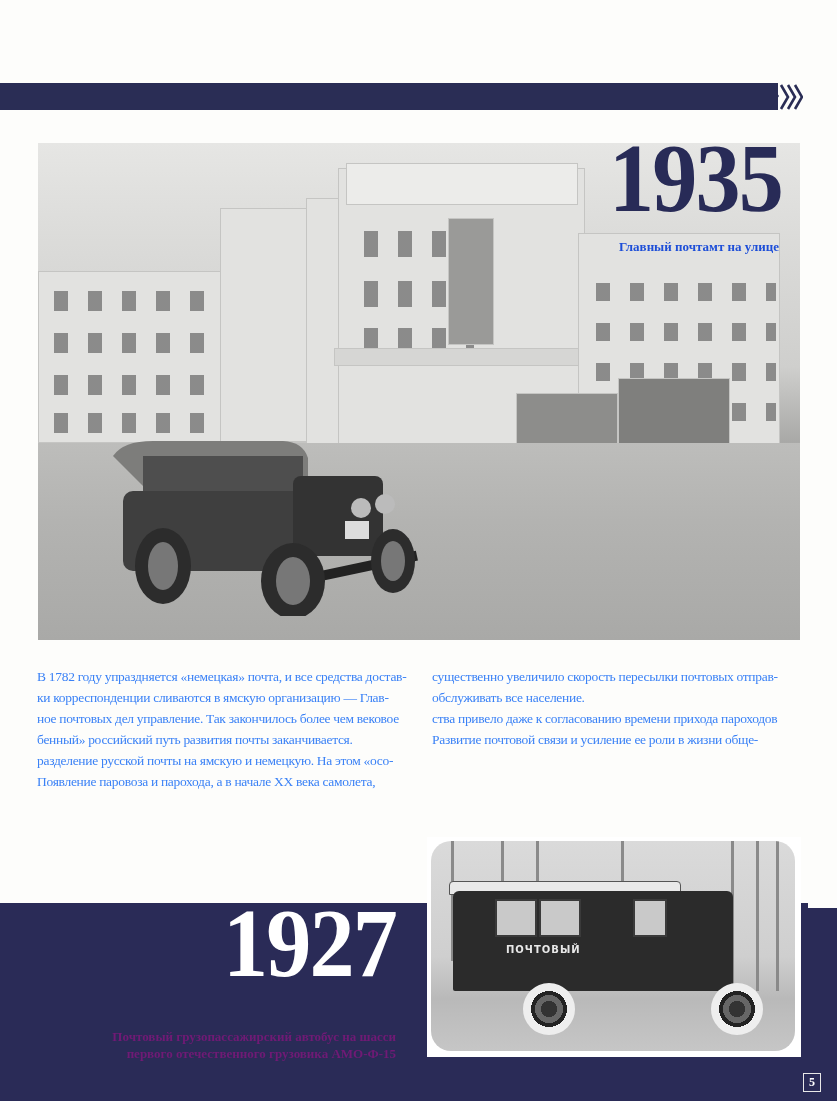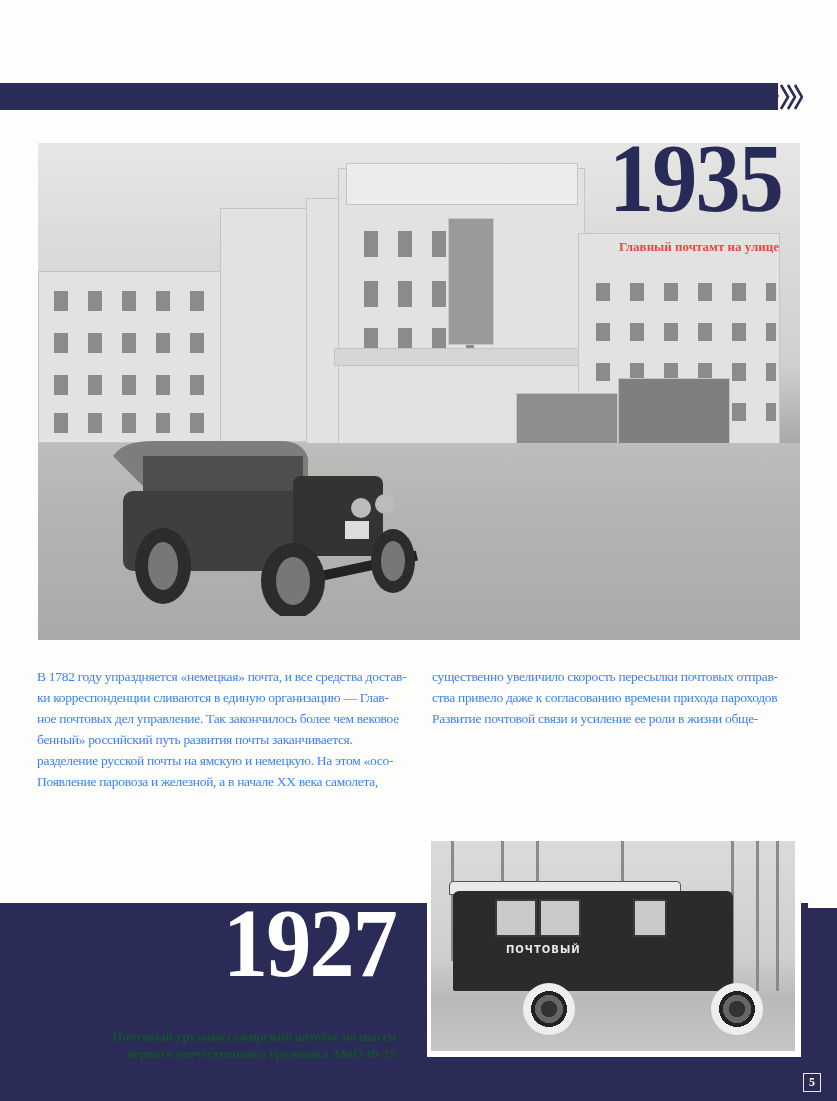--- a/index.html
+++ b/index.html
@@ -37,21 +37,21 @@
   .car { position: absolute; left: 55px; top: 293px; width: 330px; height: 180px; }
   .year-1935 {
     position: absolute; left: 586px; top: 128px; width: 196px; text-align: right;
     font-family: "Liberation Serif", "DejaVu Serif", serif; font-weight: bold;
     font-size: 98px; line-height: 100px; color: #282b57; letter-spacing: -2px;
     transform: scaleX(0.92); transform-origin: right;
   }
   .caption-1935 {
     position: absolute; left: 560px; top: 238px; width: 219px; text-align: right;
     font-family: "Liberation Serif", "DejaVu Serif", serif; font-weight: bold;
-    font-size: 13px; line-height: 18px; color: #ef4444;
+    font-size: 13px; line-height: 18px; color: #1d4ed8;
   }
   .col {
     position: absolute; top: 666px;
     font-family: "Liberation Serif", "DejaVu Serif", serif;
     font-size: 13.5px; line-height: 21px; color: #3b82f6;
   }
   .col-left { left: 37px; width: 380px; }
   .col-right { left: 432px; width: 360px; }
   .col p { margin: 0; white-space: nowrap; letter-spacing: -0.3px; }
   .panel {
@@ -64,30 +64,31 @@
   }
   .year-1927 {
     position: absolute; left: 200px; top: 893px; width: 196px; text-align: right;
     font-family: "Liberation Serif", "DejaVu Serif", serif; font-weight: bold;
     font-size: 98px; line-height: 100px; color: #ffffff; letter-spacing: -2px;
     transform: scaleX(0.92); transform-origin: right;
   }
   .caption-1927 {
     position: absolute; left: 60px; top: 1028px; width: 336px; text-align: right;
     font-family: "Liberation Serif", "DejaVu Serif", serif; font-weight: bold;
-    font-size: 13px; line-height: 17px; color: #14532d;
+    font-size: 13px; line-height: 17px; color: #701a75;
   }
   .photo-bus {
     left: 427px; top: 837px; width: 374px; height: 220px;
     background: #ffffff; padding: 0;
   }
   .photo-bus .inner {
     position: absolute; left: 4px; top: 4px; width: 364px; height: 210px;
     background: linear-gradient(180deg, #dadada 0%, #cfcfcf 55%, #b9b9b9 75%, #c6c6c6 100%);
     overflow: hidden;
+    border-radius: 20px;
   }
   .tree { position: absolute; top: 0; width: 3px; background: #8a8a8a; }
   .bus-body { position: absolute; left: 22px; top: 50px; width: 280px; height: 100px; background: #2b2b2b; border-radius: 6px 6px 2px 2px; }
   .bus-roof { position: absolute; left: 18px; top: 40px; width: 230px; height: 12px; background: #e9e9e9; border: 1px solid #555; border-radius: 4px 4px 0 0; }
   .bus-win { position: absolute; top: 58px; height: 34px; background: #c9c9c9; border: 2px solid #3a3a3a; }
   .bus-label { position: absolute; left: 75px; top: 103px; color: #e8e8e8; font-family: "DejaVu Sans", sans-serif; font-weight: bold; font-size: 10px; letter-spacing: 1px; }
   .wheel { position: absolute; width: 52px; height: 52px; border-radius: 50%; background: radial-gradient(circle, #333 0 8px, #666 8px 14px, #222 14px 18px, #eee 18px 26px); }
   .page-num {
     position: absolute; left: 803px; top: 1073px; width: 16px; height: 17px;
     border: 1px solid #e8e8e8; color: #ffffff; text-align: center;
@@ -153,28 +154,29 @@
   </svg>
 </div>
 
 <div class="year-1935">1935</div>
 <div class="caption-1935">
   <div>Главный почтамт на улице</div>
 </div>
 
 <div class="col col-left">
   <p>В 1782 году упраздняется «немецкая» почта, и все средства достав-</p>
-  <p>ки корреспонденции сливаются в единую организацию — Глав-</p>
+  <p>ки корреспонденции сливаются в ямскую организацию — Глав-</p>
   <p>ное почтовых дел управление. Так закончилось более чем вековое</p>
   <p>бенный» российский путь развития почты заканчивается.</p>
   <p>разделение русской почты на ямскую и немецкую. На этом «осо-</p>
-  <p>Появление паровоза и железной, а в начале XX века самолета,</p>
+  <p>Появление паровоза и парохода, а в начале XX века самолета,</p>
 </div>
 <div class="col col-right">
   <p>существенно увеличило скорость пересылки почтовых отправ-</p>
+  <p>обслуживать все население.</p>
   <p>ства привело даже к согласованию времени прихода пароходов</p>
   <p>Развитие почтовой связи и усиление ее роли в жизни обще-</p>
 </div>
 
 <div class="panel"></div>
 <div class="panel-right"></div>
 
 <div class="year-1927">1927</div>
 <div class="caption-1927">
   <div>Почтовый грузопассажирский автобус на шасси</div>

